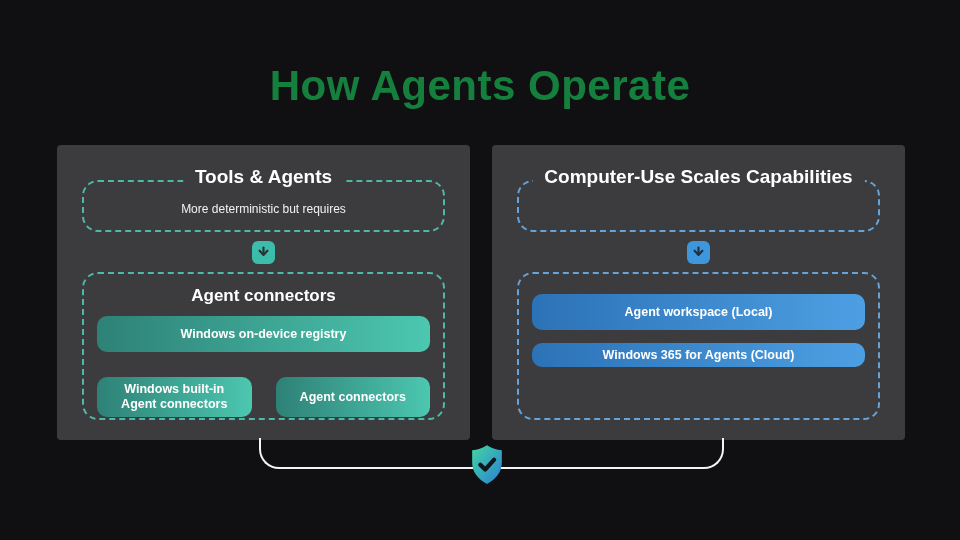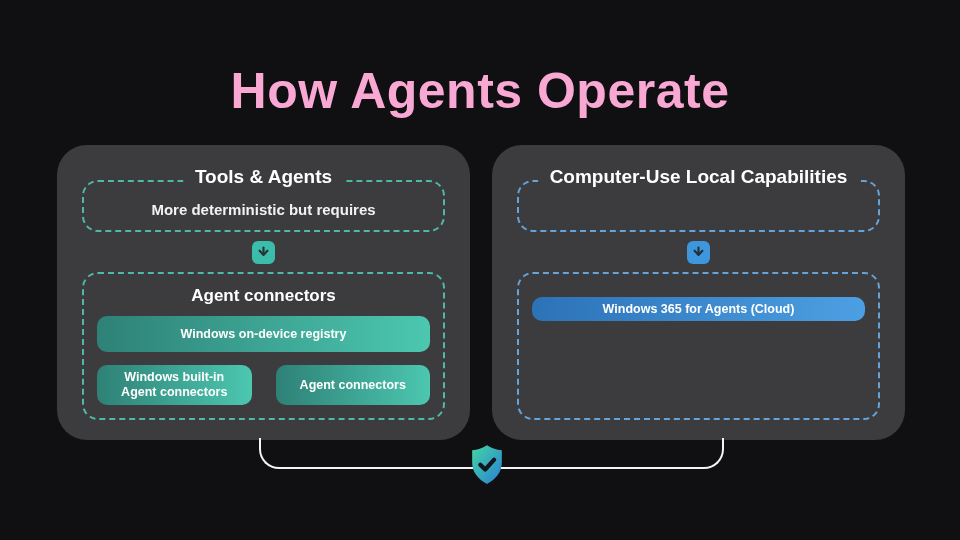--- a/index.html
+++ b/index.html
@@ -9,33 +9,33 @@
     font-family: "Liberation Sans", sans-serif;
     color: #ffffff;
     overflow: hidden;
   }
   .slide { position: relative; width: 960px; height: 540px; background: #101012; }
 
   .slide-title {
     position: absolute;
     top: 62px; left: 0; width: 100%;
     text-align: center;
-    font-size: 50px;
+    font-size: 42px;
     font-weight: 700;
     letter-spacing: 0.5px;
-    color: #f9a8d4;
+    color: #15803d;
   }
 
   .panel {
     position: absolute;
     top: 145px;
     width: 413px;
     height: 295px;
     background: #3c3c3e;
-    border-radius: 30px;
+    border-radius: 4px;
   }
   .panel-left  { left: 57px; }
   .panel-right { left: 492px; }
 
   
   .cap-box {
     position: relative;
     margin: 35px 25px 0 25px;
     height: 52px;
     border-radius: 16px;
@@ -53,21 +53,21 @@
     top: -16px;
     left: 50%;
     transform: translateX(-50%);
     background: #3c3c3e;
     padding: 0 12px;
     font-size: 19px;
     font-weight: 700;
     white-space: nowrap;
     color: #ffffff;
   }
-  .subtitle { text-align: center; font-size: 15px; font-weight: 700; line-height: 1.32; color: #f2f2f2; }
+  .subtitle { text-align: center; font-size: 12px; font-weight: 400; line-height: 1.32; color: #f2f2f2; }
   .subtitle span { display: block; }
 
   .down-icon {
     margin: 9px auto 0 auto;
     width: 23px; height: 23px;
     border-radius: 6px;
     display: flex; align-items: center; justify-content: center;
   }
   .teal-fill { background: #3cbcaa; }
   .blue-fill { background: #3e96dd; }
@@ -88,21 +88,21 @@
     font-weight: 700;
     display: flex;
     align-items: center;
     justify-content: center;
     text-align: center;
     line-height: 1.2;
   }
   .teal-grad { background: linear-gradient(90deg, #2e8176 0%, #4cc7b0 100%); }
   .blue-grad { background: linear-gradient(90deg, #2c72b7 0%, #4d9fe3 100%); }
   .btn-wide { height: 36px; margin-top: 10px; }
-  .btn-row { display: flex; gap: 24px; margin-top: 13px; }
+  .btn-row { display: flex; gap: 24px; margin-top: 25px; }
   .btn-half { flex: 1; height: 40px; padding: 0 16px; }
   .btn-wide2 { height: 24px; margin-top: 13px; }
 
   
   .connector { position: absolute; top: 438px; height: 31px; }
   .connector-left {
     left: 259px; width: 228px;
     border-left: 2px solid #f4f4f4;
     border-bottom: 2px solid #f4f4f4;
     border-bottom-left-radius: 20px;
@@ -146,31 +146,32 @@
       <div class="node-btn teal-grad btn-wide">Windows on-device registry</div>
       <div class="btn-row">
         <div class="node-btn teal-grad btn-half">Windows built-in Agent connectors</div>
         <div class="node-btn teal-grad btn-half">Agent connectors</div>
       </div>
     </div>
   </section>
 
   <section class="panel panel-right">
     <div class="cap-box blue-dash">
-      <div class="panel-title">Computer-Use Local Capabilities</div>
+      <div class="panel-title">Computer-Use Scales Capabilities</div>
     </div>
 
     <div class="down-icon blue-fill">
       <svg width="17" height="17" viewBox="0 0 24 24" fill="none" stroke="#20303e" stroke-width="3" stroke-linecap="round" stroke-linejoin="round">
         <line x1="12" y1="5" x2="12" y2="13"></line>
         <polyline points="6.5,9.5 12,15.5 17.5,9.5"></polyline>
       </svg>
     </div>
 
     <div class="group-box blue-dash">
+      <div class="node-btn blue-grad btn-wide">Agent workspace (Local)</div>
       <div class="node-btn blue-grad btn-wide2">Windows 365 for Agents (Cloud)</div>
     </div>
   </section>
 
   <div class="connector connector-left"></div>
   <div class="connector connector-right"></div>
 
   <div class="shield-wrap">
     <svg width="40" height="49" viewBox="0 0 24 29" fill="none">
       <defs>

